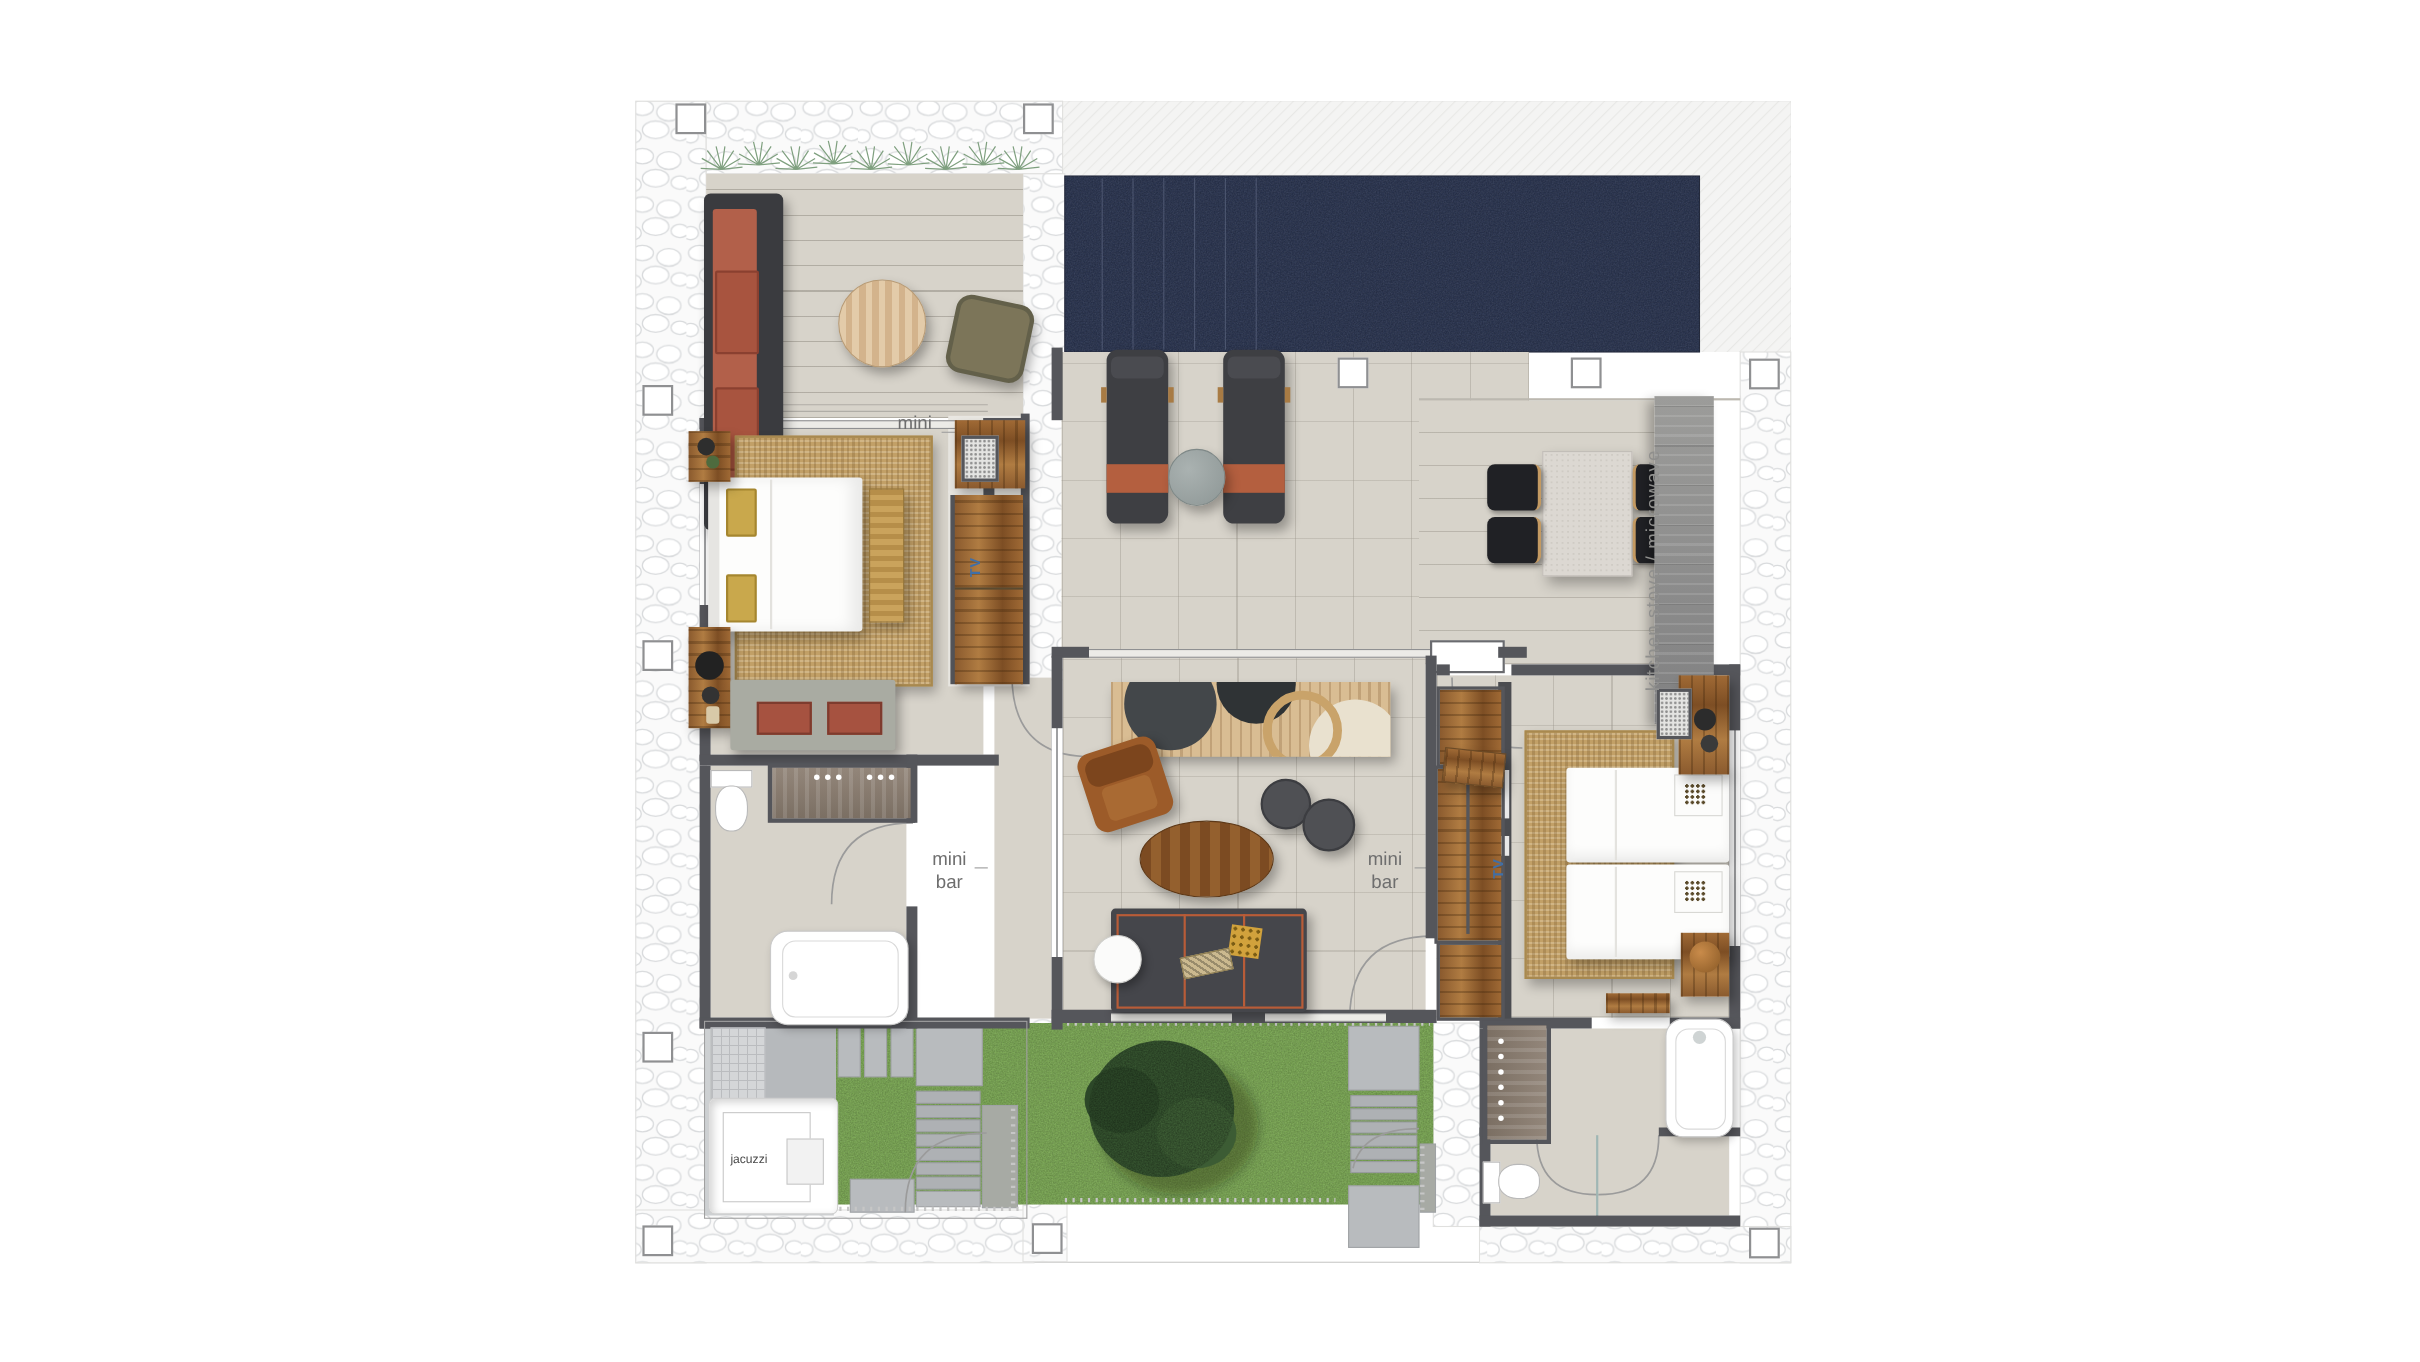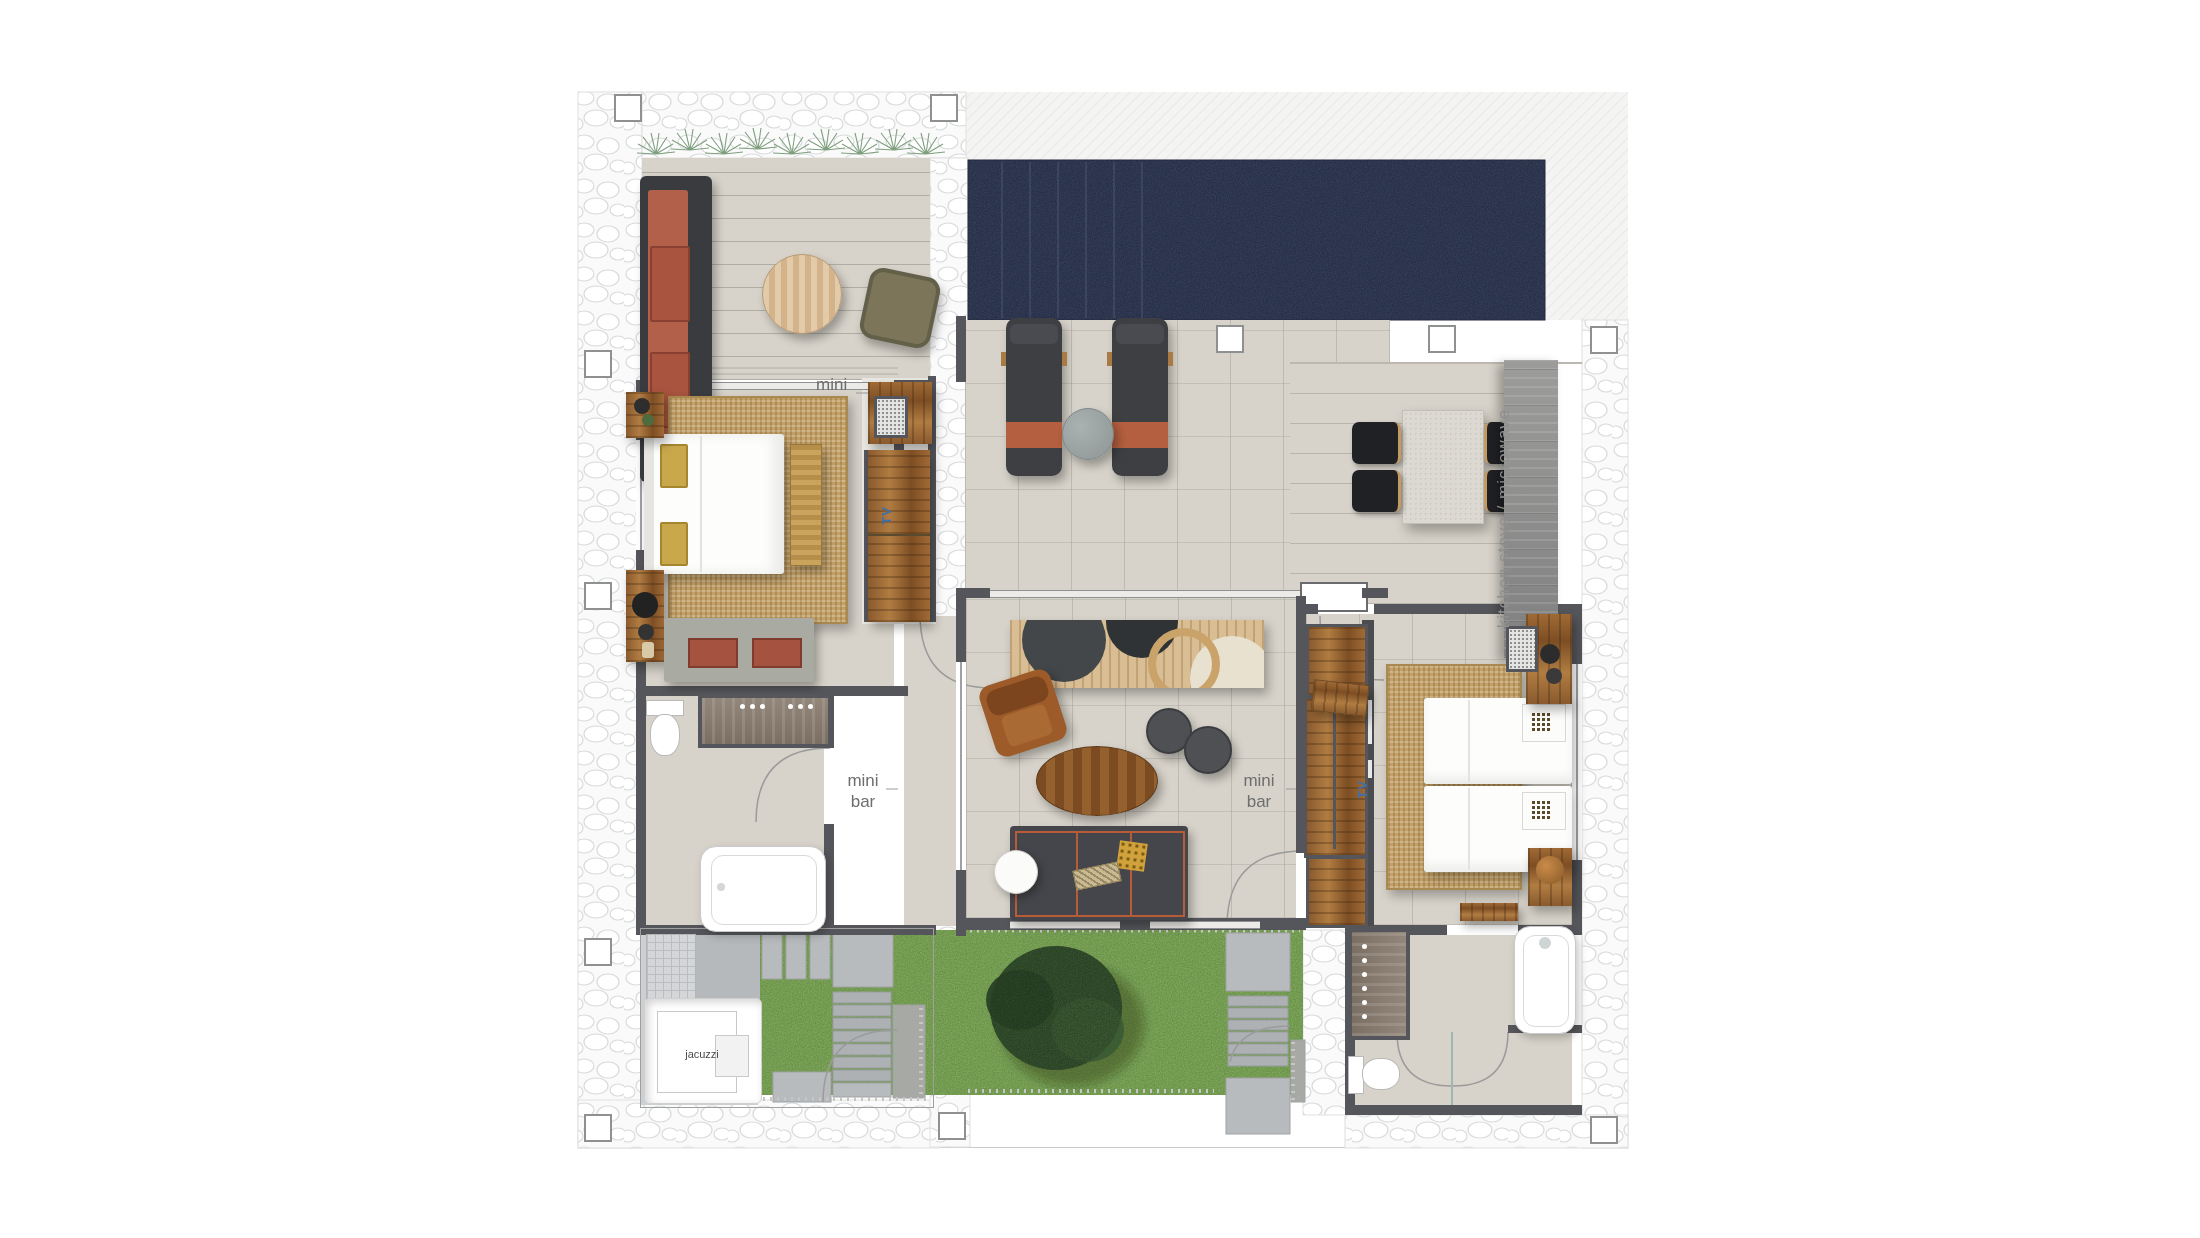--- a/index.html
+++ b/index.html
@@ -399,17 +399,17 @@
   <div class="lbl" style="left:816px;top:374px">mini</div>
   <div class="lbl" style="left:836px;top:770px;width:54px;text-align:center">
     <div>mini</div>
     <div>bar</div>
   </div>
   <div class="lbl" style="left:1232px;top:770px;width:54px;text-align:center">
     <div>mini</div>
     <div>bar</div>
   </div>
   <div class="lbl" style="left:1368px;top:508px;width:270px;text-align:center;color:#8f8f8d;letter-spacing:1px;transform:rotate(-90deg)">kitchen stove / microwave</div>
-  <div class="lbl" style="left:664px;top:1044px;width:76px;text-align:center;font-size:11px;color:#4a4a4a">jacuzzi</div>
+  <div class="lbl" style="left:664px;top:1044px;width:76px;font-size:11px;color:#4a4a4a">jacuzzi</div>
   <div class="tv" style="left:872px;top:508px;width:28px;text-align:center">TV</div>
   <div class="tv" style="left:1348px;top:782px;width:28px;text-align:center">TV</div>
 
 </div>
 
 </body></html>

